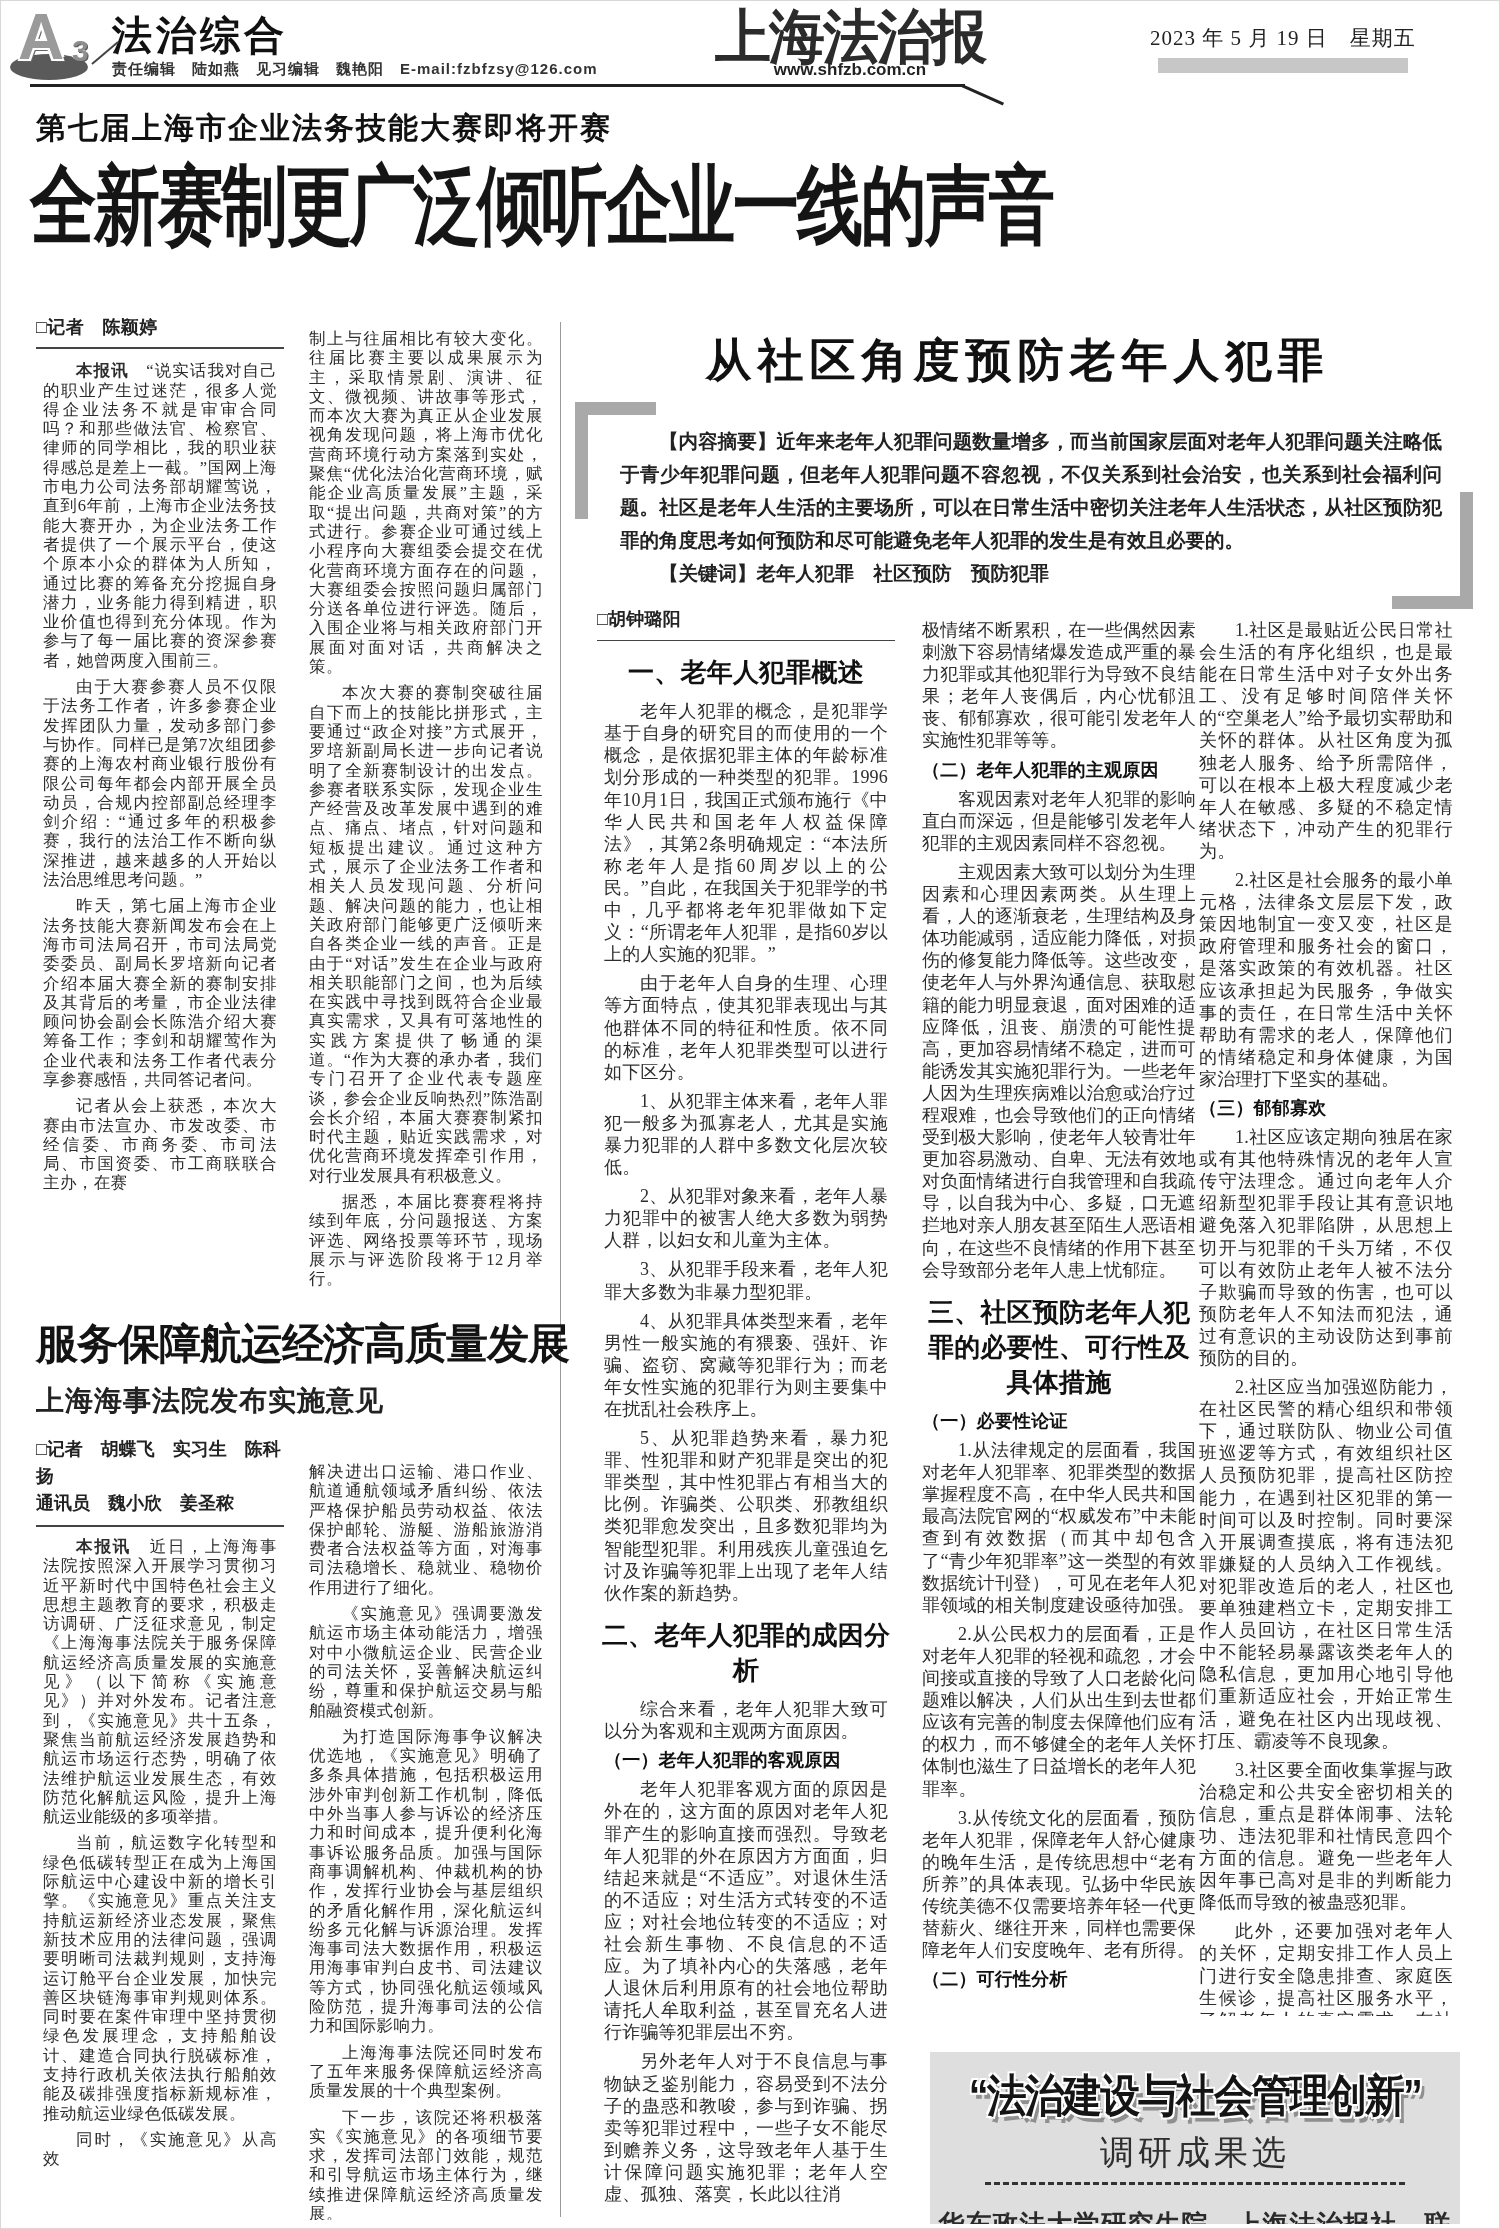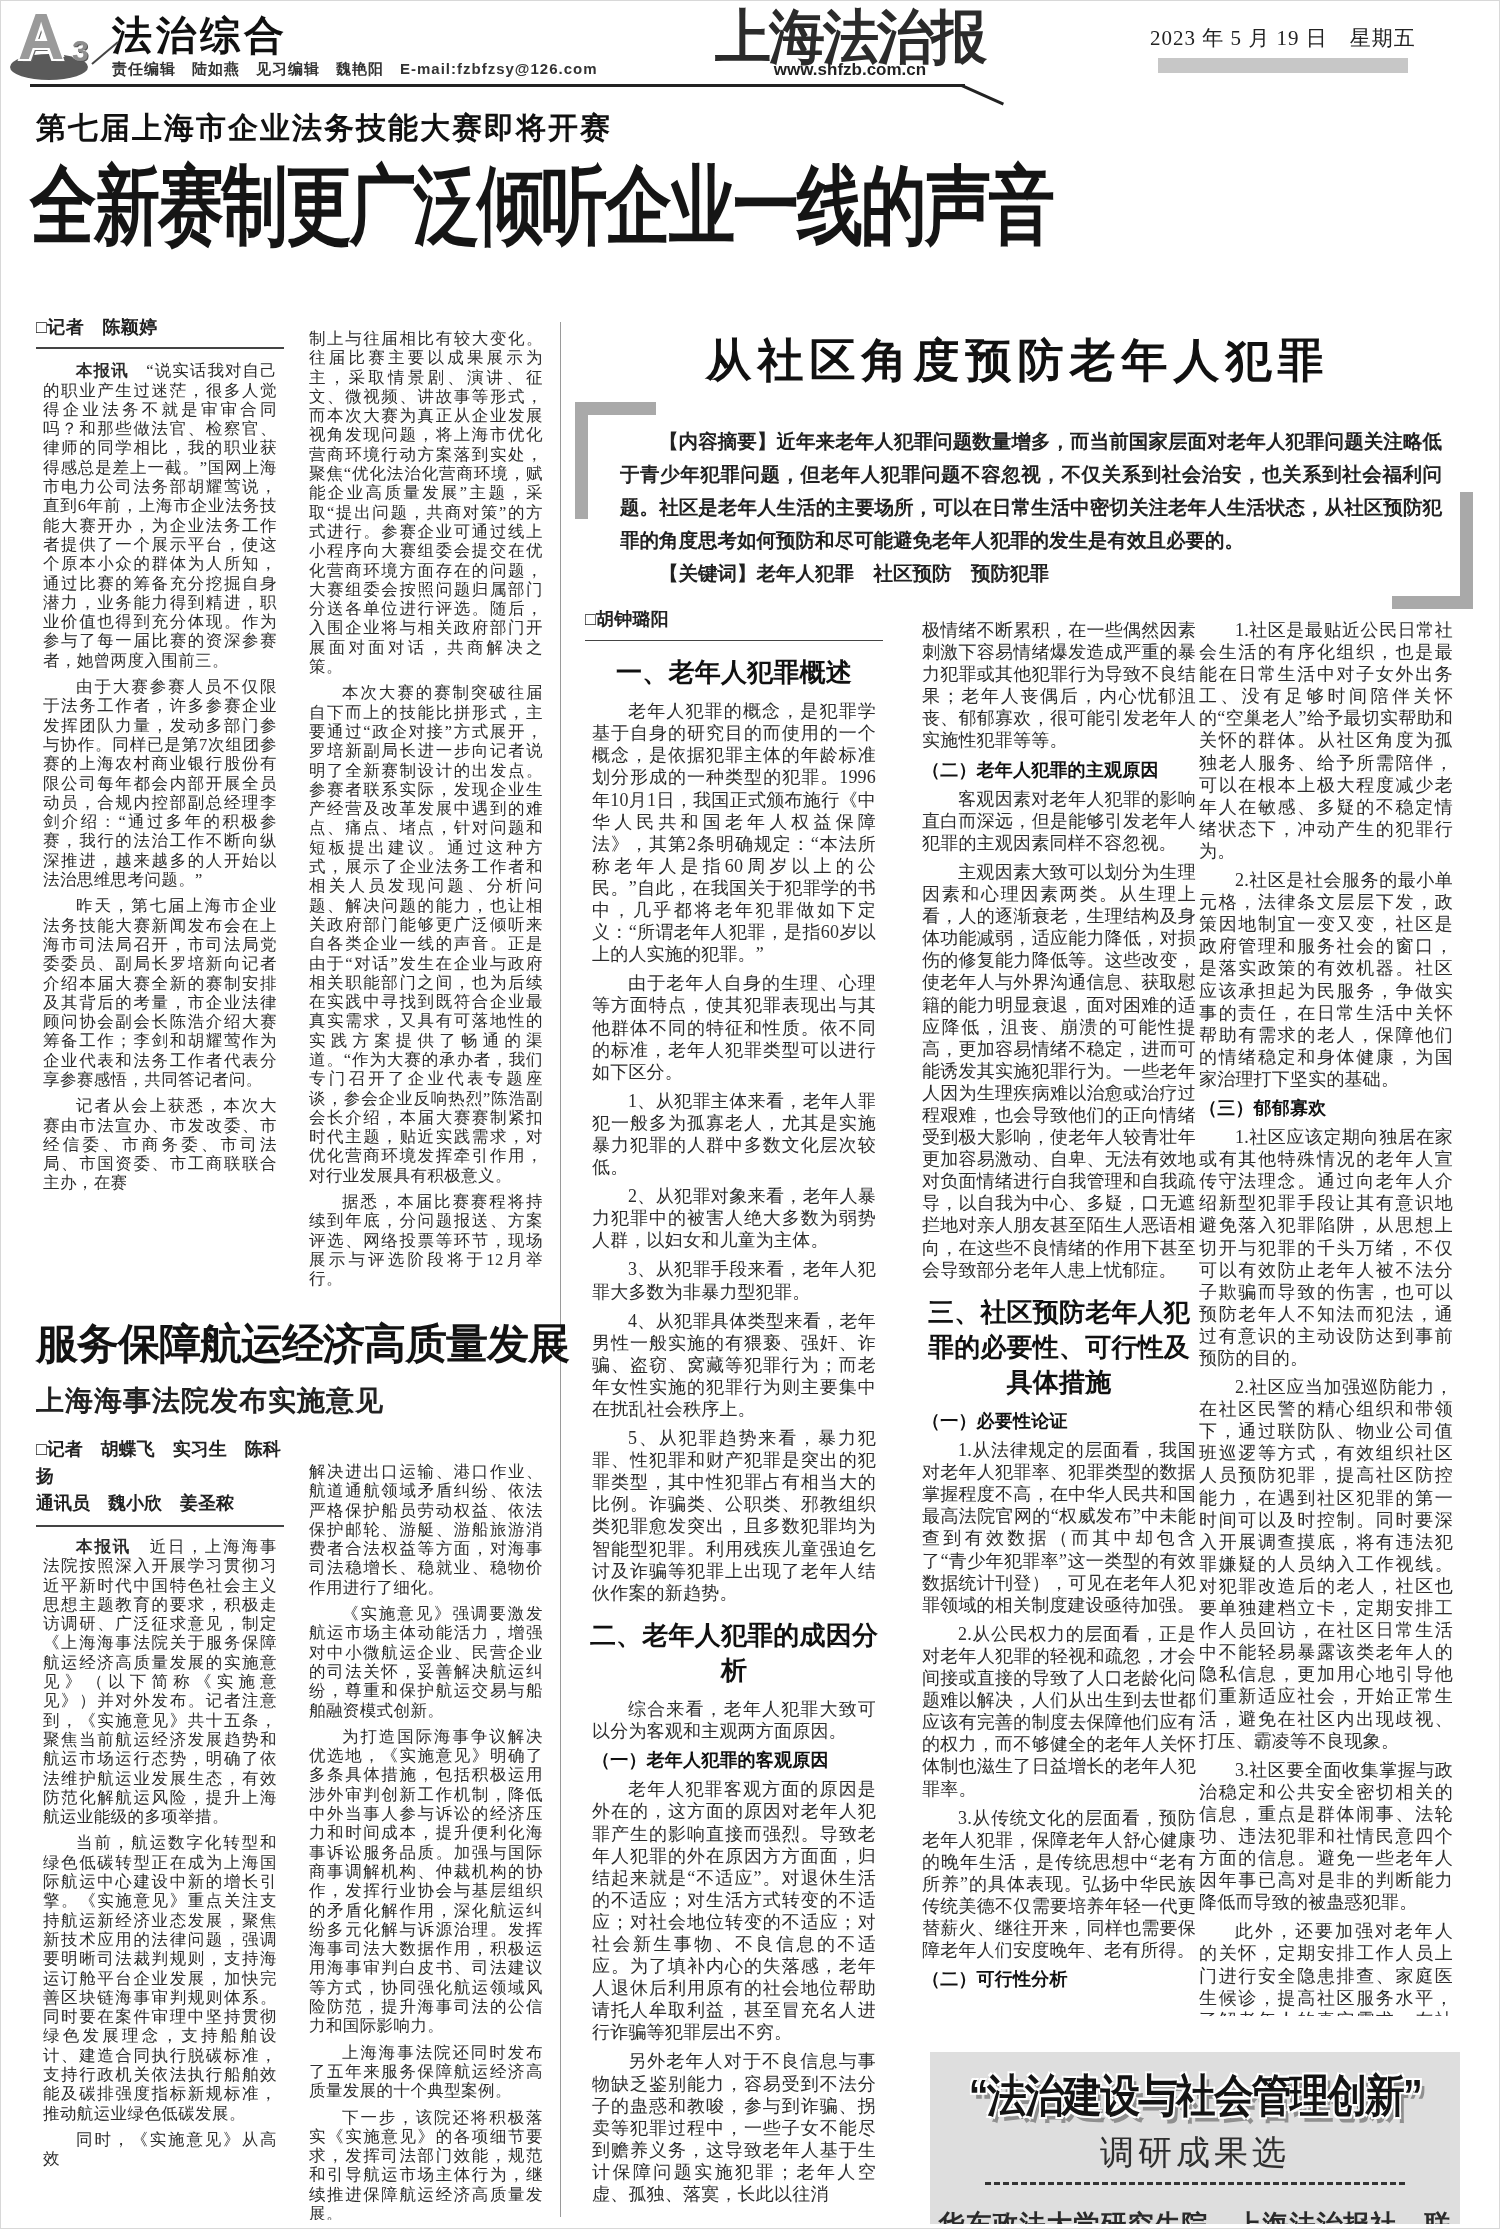--- a/index.html
+++ b/index.html
@@ -118,21 +118,21 @@
 
   <div class="vrule"></div>
 
   <div class="comm-headline">从社区角度预防老年人犯罪</div>
   <div class="tl-bracket"></div>
   <div class="br-bracket"></div>
   <div class="abstract">
     <p class="abs-p">【内容摘要】近年来老年人犯罪问题数量增多，而当前国家层面对老年人犯罪问题关注略低于青少年犯罪问题，但老年人犯罪问题不容忽视，不仅关系到社会治安，也关系到社会福利问题。社区是老年人生活的主要场所，可以在日常生活中密切关注老年人生活状态，从社区预防犯罪的角度思考如何预防和尽可能避免老年人犯罪的发生是有效且必要的。</p>
     <p class="abs-k">【关键词】老年人犯罪　社区预防　预防犯罪</p>
   </div>
-  <div class="col comm-text" style="left:585px;top:608px;width:298px;height:1612px;">
+  <div class="col comm-text" style="left:597px;top:608px;width:298px;height:1612px;">
     <div class="byline" style="border-bottom-width:1px;">□胡钟璐阳</div>
     <div>
         <p class="s-h1">一、老年人犯罪概述</p>
         <p class="s-p">老年人犯罪的概念，是犯罪学基于自身的研究目的而使用的一个概念，是依据犯罪主体的年龄标准划分形成的一种类型的犯罪。1996年10月1日，我国正式颁布施行《中华人民共和国老年人权益保障法》，其第2条明确规定：“本法所称老年人是指60周岁以上的公民。”自此，在我国关于犯罪学的书中，几乎都将老年犯罪做如下定义：“所谓老年人犯罪，是指60岁以上的人实施的犯罪。”</p>
         <p class="s-p">由于老年人自身的生理、心理等方面特点，使其犯罪表现出与其他群体不同的特征和性质。依不同的标准，老年人犯罪类型可以进行如下区分。</p>
         <p class="s-p">1、从犯罪主体来看，老年人罪犯一般多为孤寡老人，尤其是实施暴力犯罪的人群中多数文化层次较低。</p>
         <p class="s-p">2、从犯罪对象来看，老年人暴力犯罪中的被害人绝大多数为弱势人群，以妇女和儿童为主体。</p>
         <p class="s-p">3、从犯罪手段来看，老年人犯罪大多数为非暴力型犯罪。</p>
         <p class="s-p">4、从犯罪具体类型来看，老年男性一般实施的有猥亵、强奸、诈骗、盗窃、窝藏等犯罪行为；而老年女性实施的犯罪行为则主要集中在扰乱社会秩序上。</p>
         <p class="s-p">5、从犯罪趋势来看，暴力犯罪、性犯罪和财产犯罪是突出的犯罪类型，其中性犯罪占有相当大的比例。诈骗类、公职类、邪教组织类犯罪愈发突出，且多数犯罪均为智能型犯罪。利用残疾儿童强迫乞讨及诈骗等犯罪上出现了老年人结伙作案的新趋势。</p>

